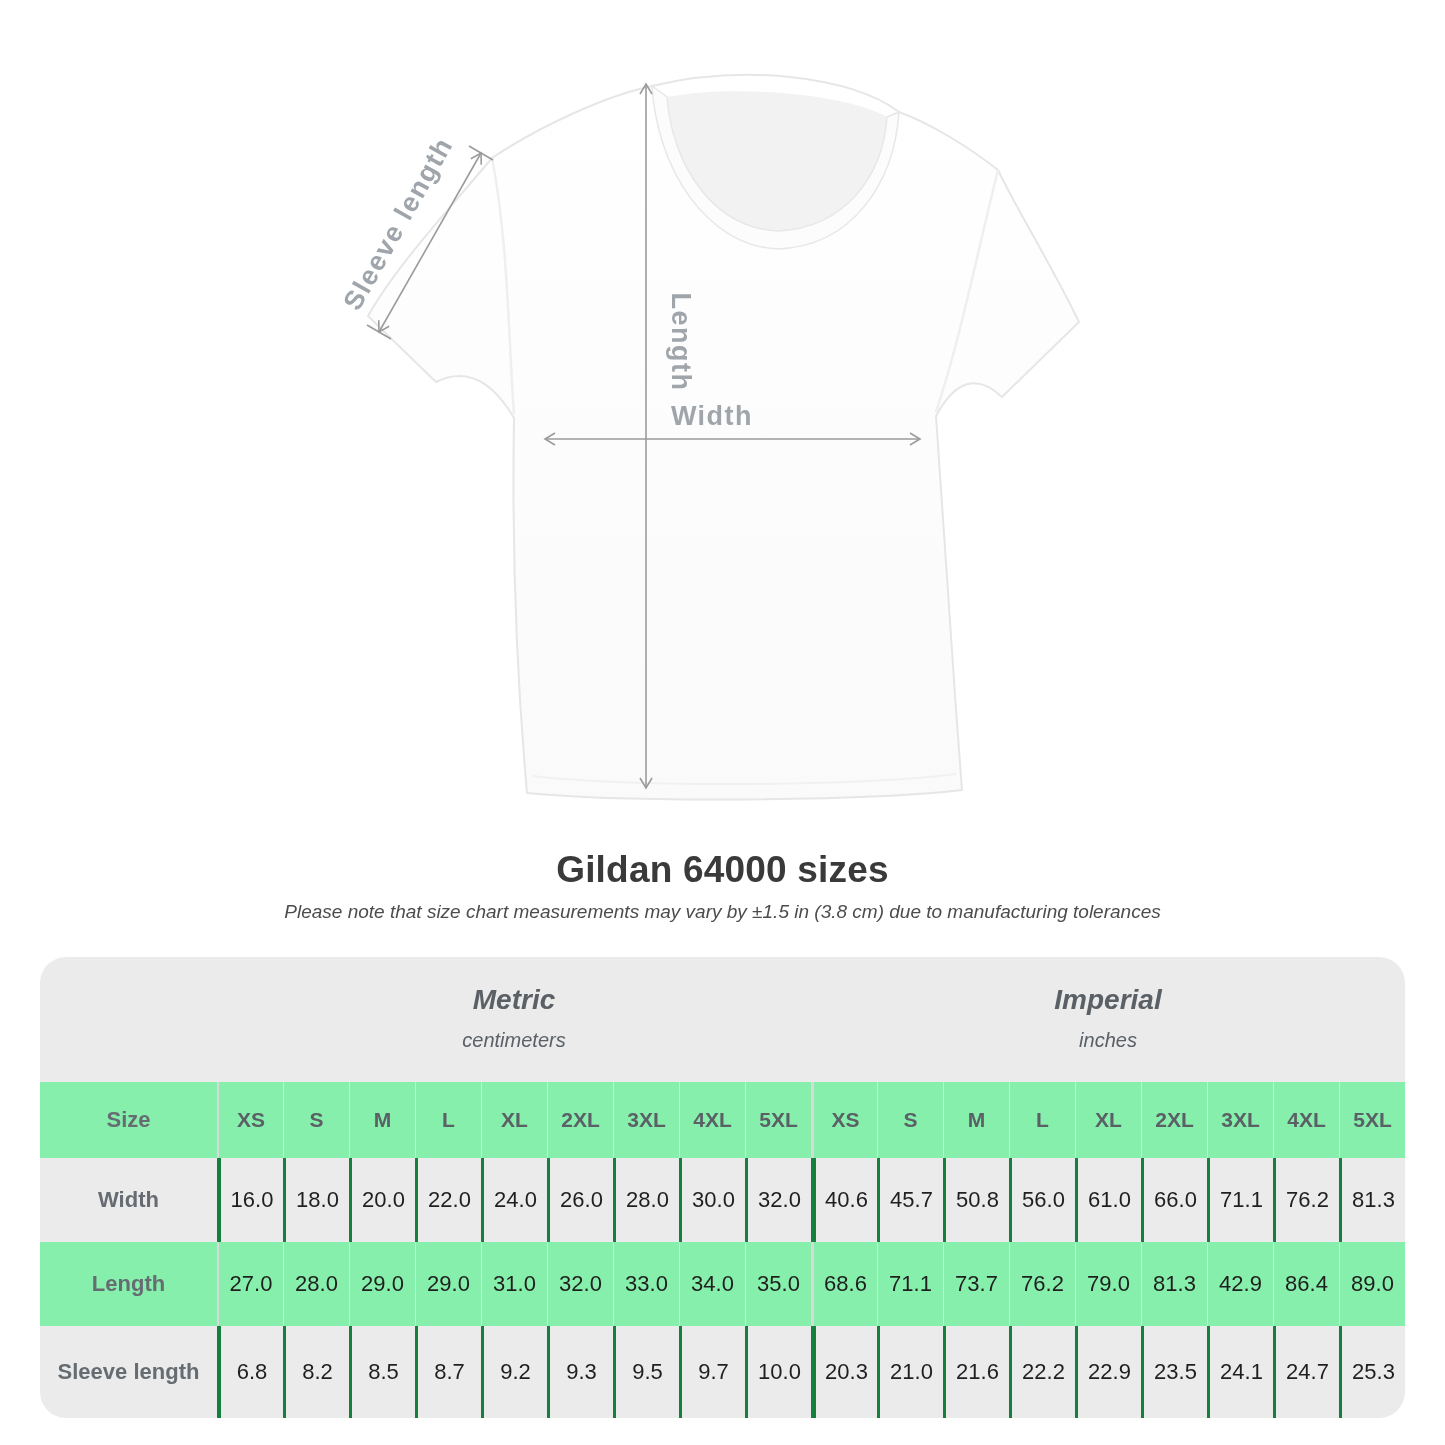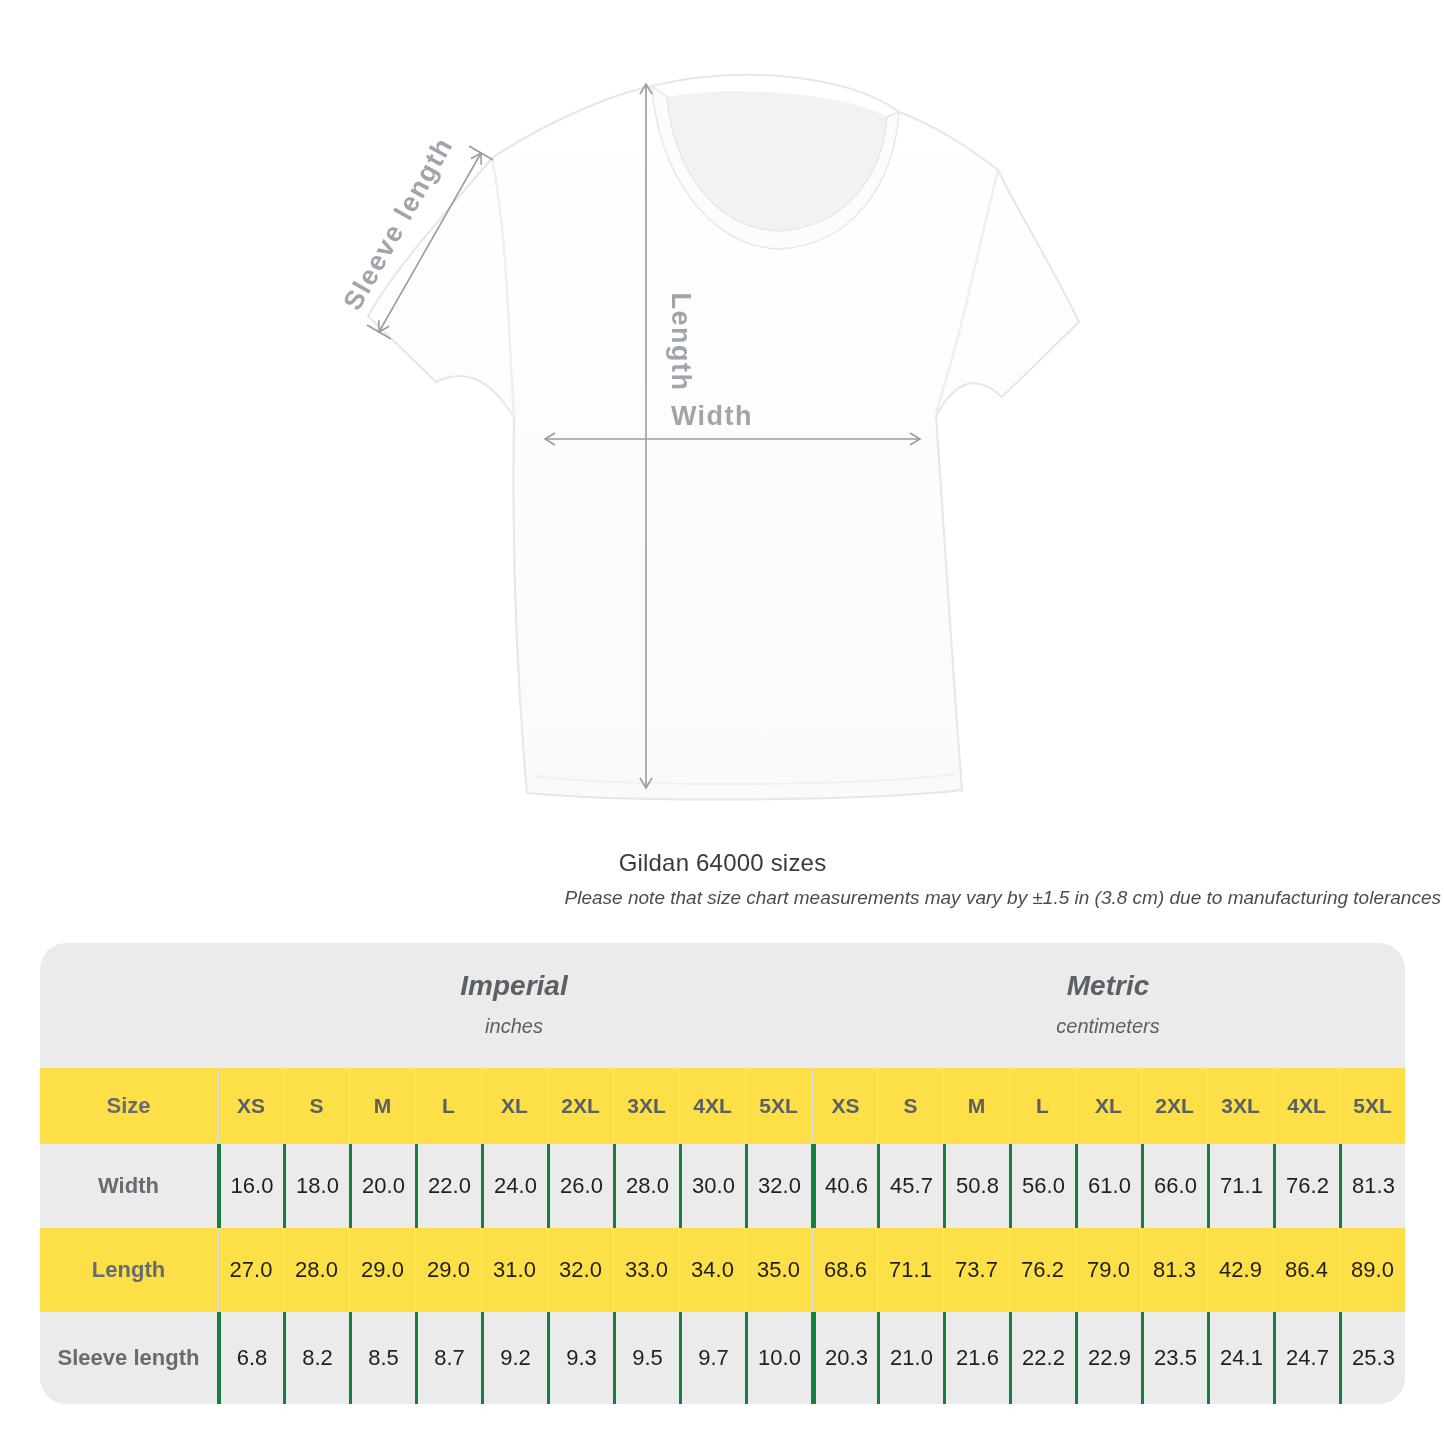--- a/index.html
+++ b/index.html
@@ -16,42 +16,42 @@
   .dim-cap  { stroke:#9b9b9b; stroke-width:1.6; }
   .dim-label {
     font-family:"Liberation Sans", sans-serif;
     font-weight:bold; font-size:27px; letter-spacing:1.5px;
     fill:#9fa5aa;
   }
 
   
   .page-title {
     margin:4px 0 0; text-align:center;
-    font-size:24px; font-weight:normal; color:#3a3a3a; letter-spacing:.2px;
+    font-size:37px; font-weight:bold; color:#3a3a3a; letter-spacing:.2px;
   }
   .page-subtitle {
-    margin:10px 4px 0; text-align:right;
+    margin:10px 4px 0; text-align:center;
     font-style:italic; font-size:19px; color:#4c4c4c;
   }
 
   
   .size-table {
     margin:34px 40px 0;
     background:#ebebeb;
     border-radius:26px;
     overflow:hidden;
   }
   .trow { display:grid; }
   .unit-row { grid-template-columns:177px 1fr 1fr; height:125px; }
   .grid-row { grid-template-columns:177px repeat(18, 1fr); }
   #size-row   { height:76px; }
   #data-row-0 { height:84px; }
   #data-row-1 { height:84px; }
   #data-row-2 { height:92px; }
-  .row-white { background:#fde047; }
+  .row-white { background:#86efac; }
 
   .cell { display:flex; align-items:center; justify-content:center; min-width:0; }
 
   .unit-cell { flex-direction:column; gap:13px; padding-bottom:4px; }
   .unit-title { font-size:28px; font-weight:bold; font-style:italic; color:#5a6066; }
   .unit-sub   { font-size:20px; font-style:italic; color:#5a6066; }
 
   .head-cell { font-size:21px; font-weight:bold; color:#5a6066; }
   .row-head  { font-size:22px; font-weight:bold; color:#666c72; }
   .value-cell{ font-size:22px; color:#1f1f1f; }
@@ -131,26 +131,26 @@
   </div>
 
   <h1 class="page-title">Gildan 64000 sizes</h1>
   <p class="page-subtitle">Please note that size chart measurements may vary by ±1.5 in (3.8 cm) due to manufacturing tolerances</p>
 
   <div class="size-table">
 
     <div class="trow unit-row">
       <div class="cell"></div>
       <div class="cell unit-cell">
+        <div class="unit-title">Metric</div>
+        <div class="unit-sub">centimeters</div>
+      </div>
+      <div class="cell unit-cell">
         <div class="unit-title">Imperial</div>
         <div class="unit-sub">inches</div>
-      </div>
-      <div class="cell unit-cell">
-        <div class="unit-title">Metric</div>
-        <div class="unit-sub">centimeters</div>
       </div>
     </div>
 
     <div class="trow grid-row row-white" id="size-row">
       <div class="cell row-head">Size</div>
     <div class="cell head-cell first-data">XS</div>
         <div class="cell head-cell">S</div>
         <div class="cell head-cell">M</div>
         <div class="cell head-cell">L</div>
         <div class="cell head-cell">XL</div>

